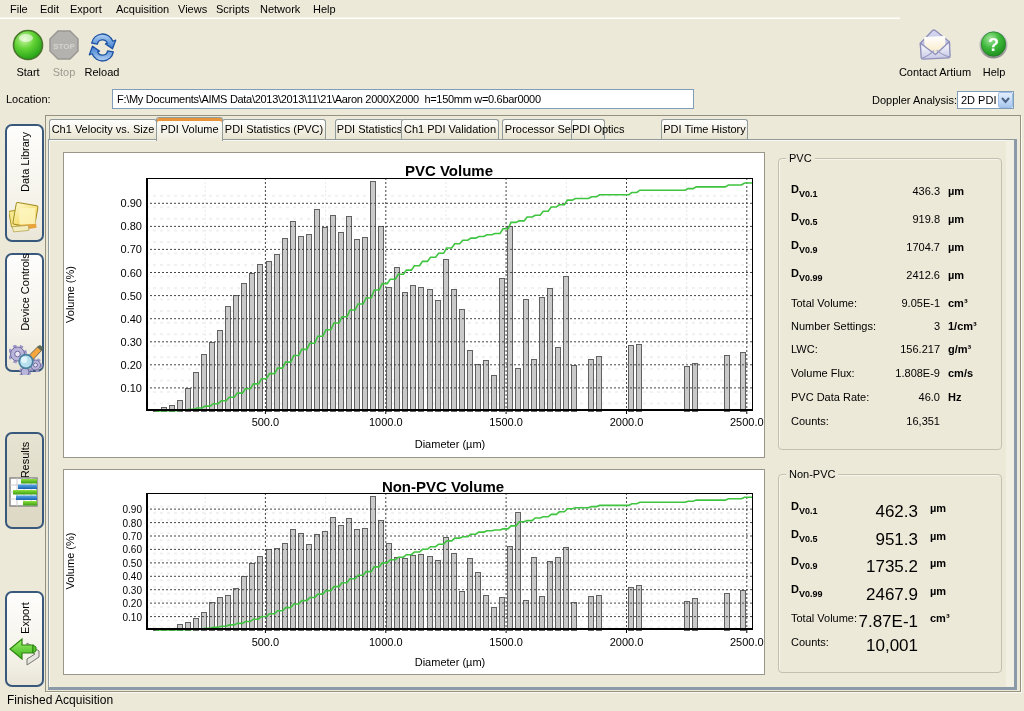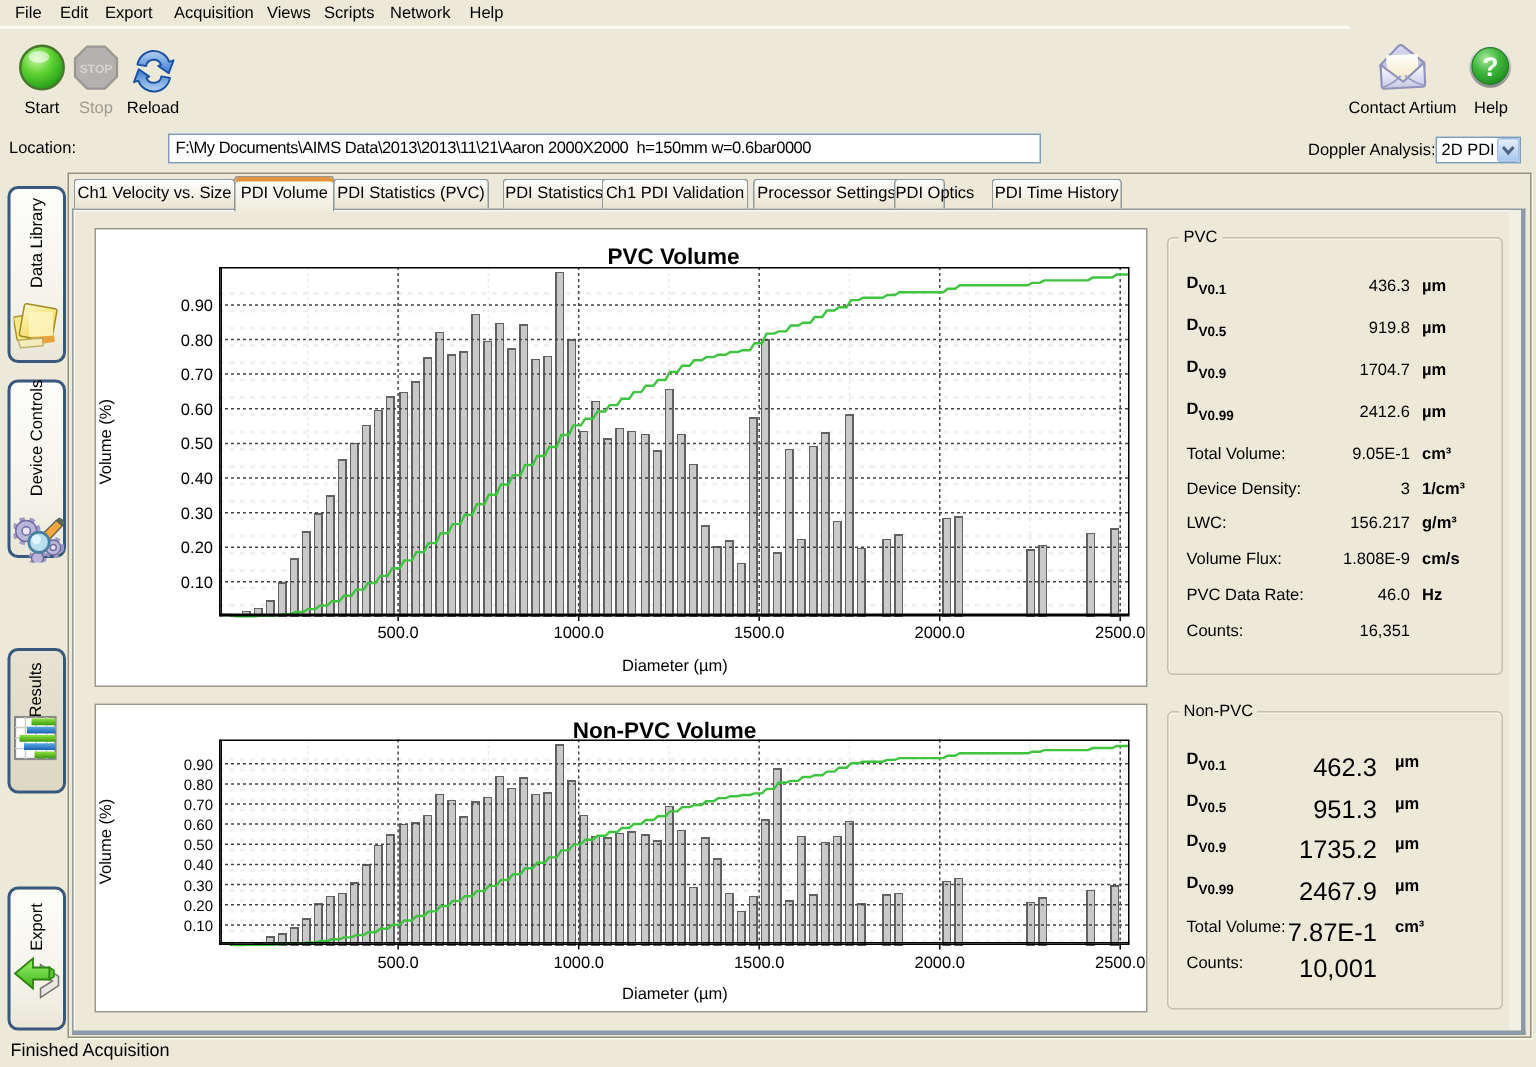--- a/index.html
+++ b/index.html
@@ -130,21 +130,21 @@
   </div>
 
 <div id="mainpanel"></div>
 <div id="tabpage"></div>
 <div class="tab" style="left:49px;width:108px">Ch1 Velocity vs. Size</div>
 <div class="tab sel" style="left:156px;width:67px">PDI Volume</div>
 <div class="tab" style="left:222px;width:104px">PDI Statistics (PVC)</div>
 <div class="tab" style="left:335px;width:69px">PDI Statistics</div>
 <div class="tab" style="left:401px;width:98px">Ch1 PDI Validation</div>
 <div class="tab" style="left:502px;width:98px">Processor Settings</div>
-<div class="tab" style="left:596px;width:34px">PDI Optics</div>
+<div class="tab" style="left:571px;width:34px">PDI Optics</div>
 <div class="tab" style="left:661px;width:87px">PDI Time History</div>
 
 <div class="chartpanel" style="left:63px;top:152px;width:702px;height:306px"></div>
 <div class="chartpanel" style="left:63px;top:469px;width:702px;height:206px"></div>
 <svg style="position:absolute;left:63px;top:152px" width="702" height="306">
 <rect x="83" y="26" width="607" height="233" fill="#ffffff"></rect>
 <line x1="83" y1="251.5" x2="690" y2="251.5" stroke="#f1f1f0" stroke-width="2" stroke-dasharray="3,4"></line>
 <line x1="83" y1="239.9" x2="690" y2="239.9" stroke="#f1f1f0" stroke-width="2" stroke-dasharray="3,4"></line>
 <line x1="83" y1="228.4" x2="690" y2="228.4" stroke="#f1f1f0" stroke-width="2" stroke-dasharray="3,4"></line>
 <line x1="83" y1="216.8" x2="690" y2="216.8" stroke="#f1f1f0" stroke-width="2" stroke-dasharray="3,4"></line>
@@ -410,21 +410,21 @@
     <div class="sunit" style="top:55px">µm</div>
     <div class="slab" style="top:81px"><b>D</b><span class="sub">V0.9</span></div>
     <div class="sval" style="top:83px">1704.7</div>
     <div class="sunit" style="top:83px">µm</div>
     <div class="slab" style="top:109px"><b>D</b><span class="sub">V0.99</span></div>
     <div class="sval" style="top:111px">2412.6</div>
     <div class="sunit" style="top:111px">µm</div>
     <div class="slab2" style="top:139px">Total Volume:</div>
     <div class="sval" style="top:139px">9.05E-1</div>
     <div class="sunit" style="top:139px">cm³</div>
-    <div class="slab2" style="top:162px">Device Density:</div>
+    <div class="slab2" style="top:162px">Number Settings:</div>
     <div class="sval" style="top:162px">3</div>
     <div class="sunit" style="top:162px">1/cm³</div>
     <div class="slab2" style="top:185px">LWC:</div>
     <div class="sval" style="top:185px">156.217</div>
     <div class="sunit" style="top:185px">g/m³</div>
     <div class="slab2" style="top:209px">Volume Flux:</div>
     <div class="sval" style="top:209px">1.808E-9</div>
     <div class="sunit" style="top:209px">cm/s</div>
     <div class="slab2" style="top:233px">PVC Data Rate:</div>
     <div class="sval" style="top:233px">46.0</div>

